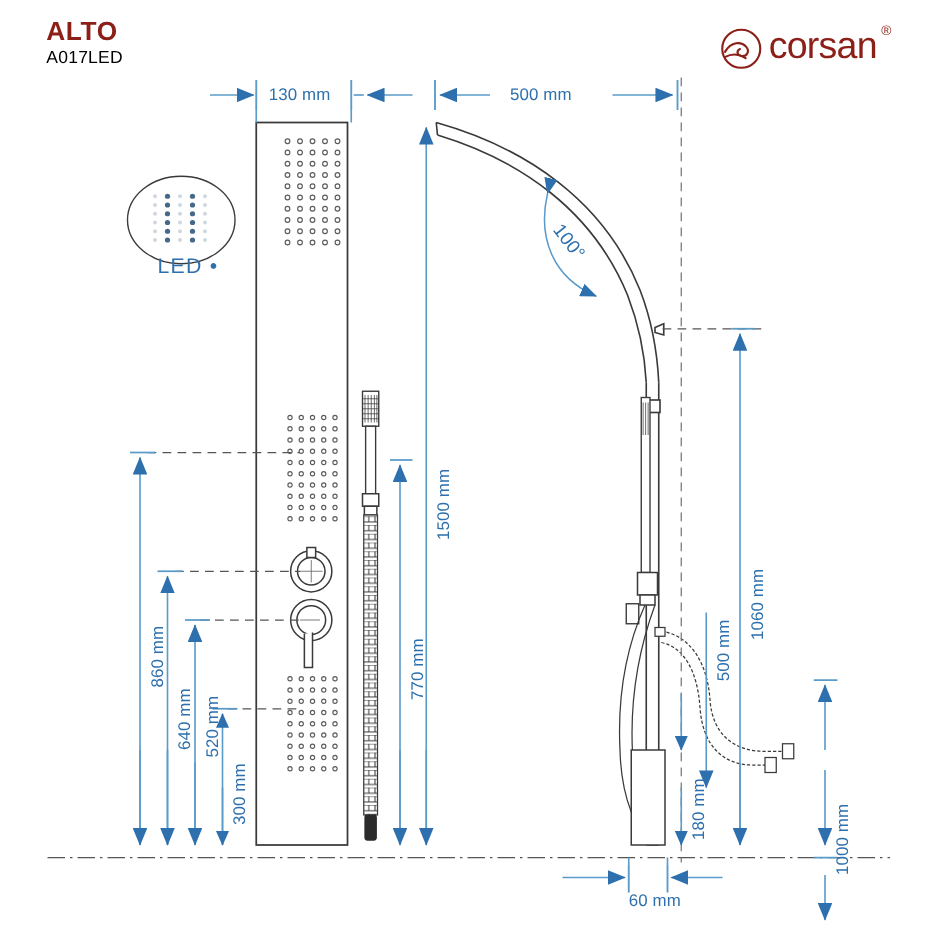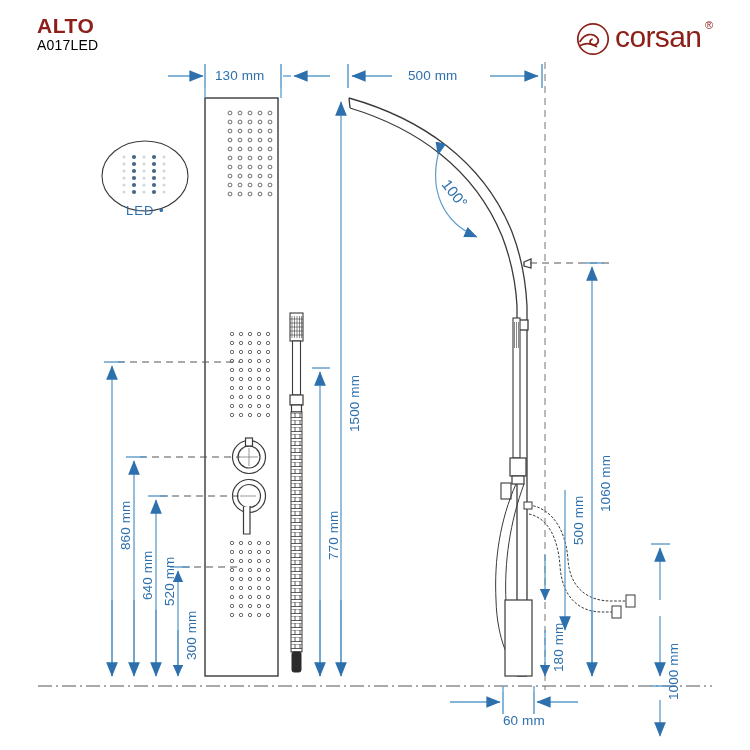--- a/index.html
+++ b/index.html
@@ -36,21 +36,21 @@
   .dim{
     position:absolute;color:#2d70ad;font-size:13.5px;
     white-space:nowrap;letter-spacing:.1px;
   }
   .dim.vert{transform-origin:0 0;transform:rotate(-90deg);}
   .angle-label{
     position:absolute;color:#2d70ad;font-size:15px;white-space:nowrap;
     transform-origin:0 0;
   }
   .led-label{
-    position:absolute;color:#2d70ad;font-size:13px;white-space:nowrap;
+    position:absolute;color:#2d70ad;font-size:17px;white-space:nowrap;
     letter-spacing:1px;
     text-align:center;
   }
 </style>
 </head>
 <body>
 
 <div id="stage">
 
   <div class="brand-title">ALTO</div>

